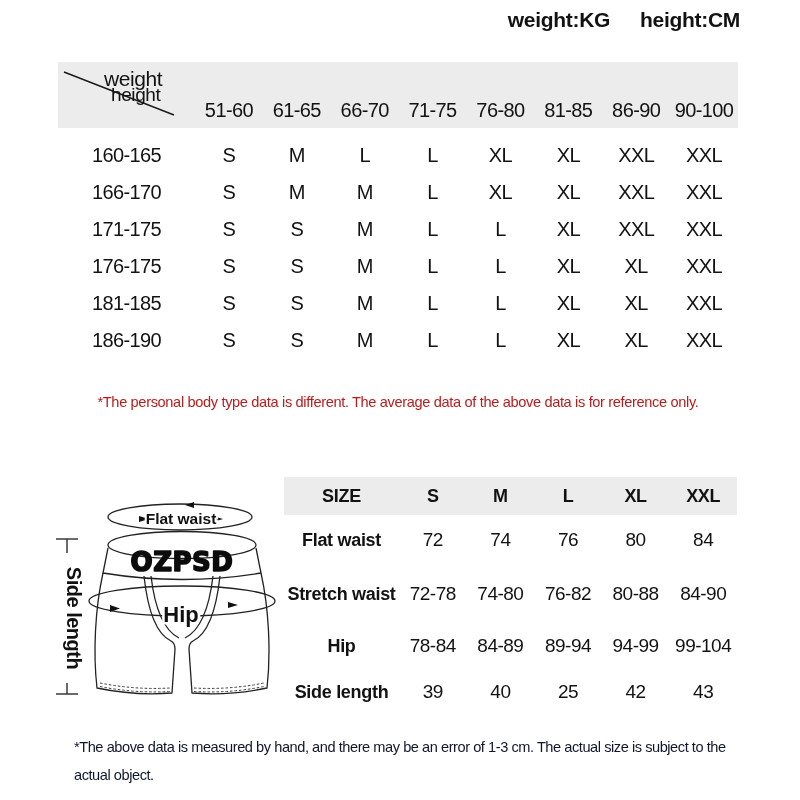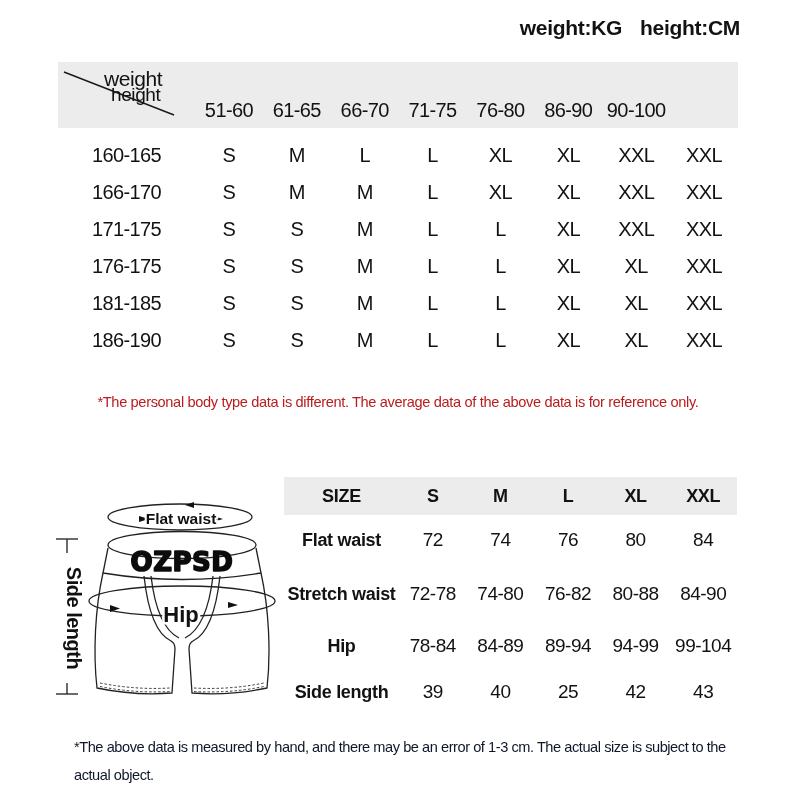--- a/index.html
+++ b/index.html
@@ -1,21 +1,21 @@
 <!DOCTYPE html>
 <html><head>
 <meta charset="utf-8">
 <style>
   html,body{margin:0;padding:0;background:#fff;}
   .page{position:relative;width:800px;height:800px;background:#fff;overflow:hidden;
         font-family:"Liberation Sans",sans-serif;color:#121212;}
 
   
-  .units{position:absolute;top:16px;right:60px;font-size:21px;font-weight:bold;
-         letter-spacing:-0.3px;display:flex;gap:18px;}
+  .units{position:absolute;top:8px;right:60px;font-size:21px;font-weight:bold;
+         letter-spacing:-0.3px;display:flex;gap:30px;}
 
   
   .t1{position:absolute;left:58px;top:62px;width:680px;}
   .t1-head{height:66px;background:#ececec;display:grid;grid-template-columns:137px repeat(8,1fr);}
   .t1-head .num{display:flex;align-items:center;justify-content:center;padding-top:30px;
                 font-size:20px;letter-spacing:-0.6px;}
   .corner{position:relative;}
   .corner svg{position:absolute;left:0;top:0;}
   .corner .w{position:absolute;left:46px;top:5px;font-size:21px;letter-spacing:-0.4px;}
   .corner .h{position:absolute;left:9px;top:22px;font-size:19px;letter-spacing:-0.4px;margin-left:44px;}
@@ -59,20 +59,21 @@
           <line x1="6" y1="10" x2="116" y2="53" stroke="#1a1a1a" stroke-width="1.4"></line>
         </svg>
         <span class="w">weight</span>
         <span class="h">height</span>
       </div>
       <div class="num">51-60</div>
       <div class="num">61-65</div>
       <div class="num">66-70</div>
       <div class="num">71-75</div>
       <div class="num">76-80</div>
+      <div class="num">81-85</div>
       <div class="num">86-90</div>
       <div class="num">90-100</div>
     </div>
     <div class="t1-body">
       <div class="t1-row">
         <div>160-165</div>
         <div>S</div>
         <div>M</div>
         <div>L</div>
         <div>L</div>

